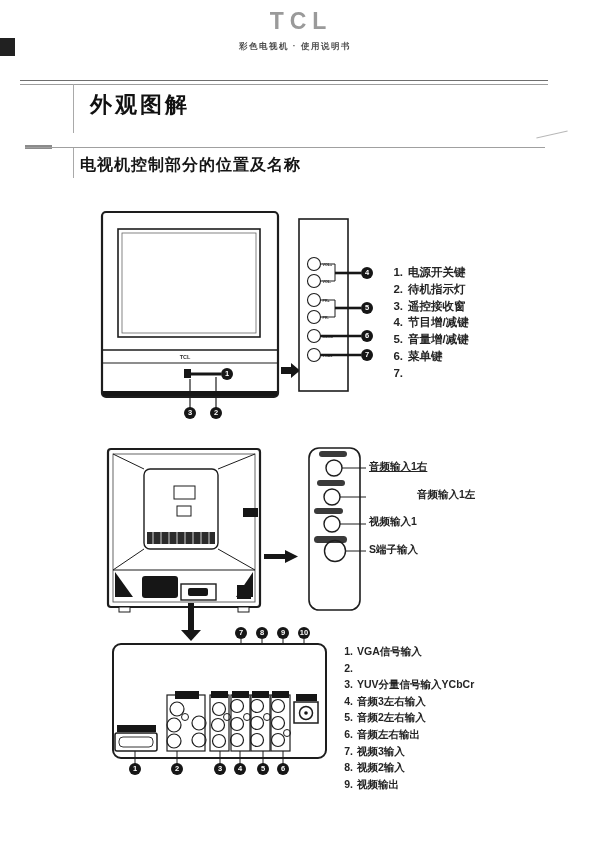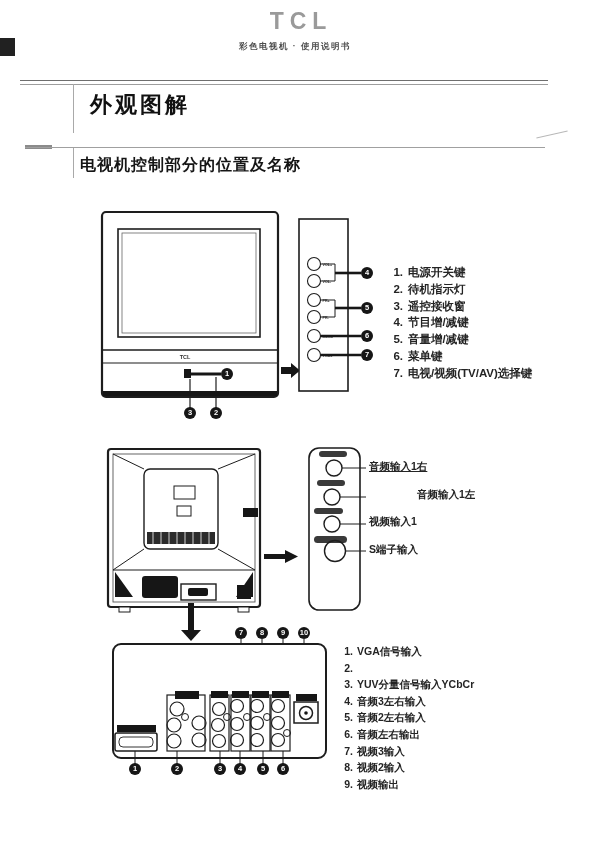--- a/index.html
+++ b/index.html
@@ -132,21 +132,20 @@
     <div class="li">
         <span class="num">5.</span>
         <span>音量增/减键</span>
       </div>
     <div class="li">
         <span class="num">6.</span>
         <span>菜单键</span>
       </div>
     <div class="li">
         <span class="num">7.</span>
-        <span>电视/视频(TV/AV)选择键</span>
       </div>
   </div>
 
   <svg class="abs" style="left:100px; top:440px;" width="280" height="205" viewBox="0 0 280 205">
     <rect x="8" y="9" width="152" height="158" rx="3" fill="none" stroke="#1d1d1d" stroke-width="2.2"></rect>
     <rect x="13" y="14" width="142" height="148" fill="none" stroke="#555" stroke-width="0.9"></rect>
     <line x1="13" y1="14" x2="44" y2="29" stroke="#1d1d1d" stroke-width="1"></line>
     <line x1="155" y1="14" x2="118" y2="29" stroke="#1d1d1d" stroke-width="1"></line>
     <line x1="13" y1="130" x2="44" y2="109" stroke="#1d1d1d" stroke-width="1"></line>
     <line x1="155" y1="130" x2="118" y2="109" stroke="#1d1d1d" stroke-width="1"></line>

